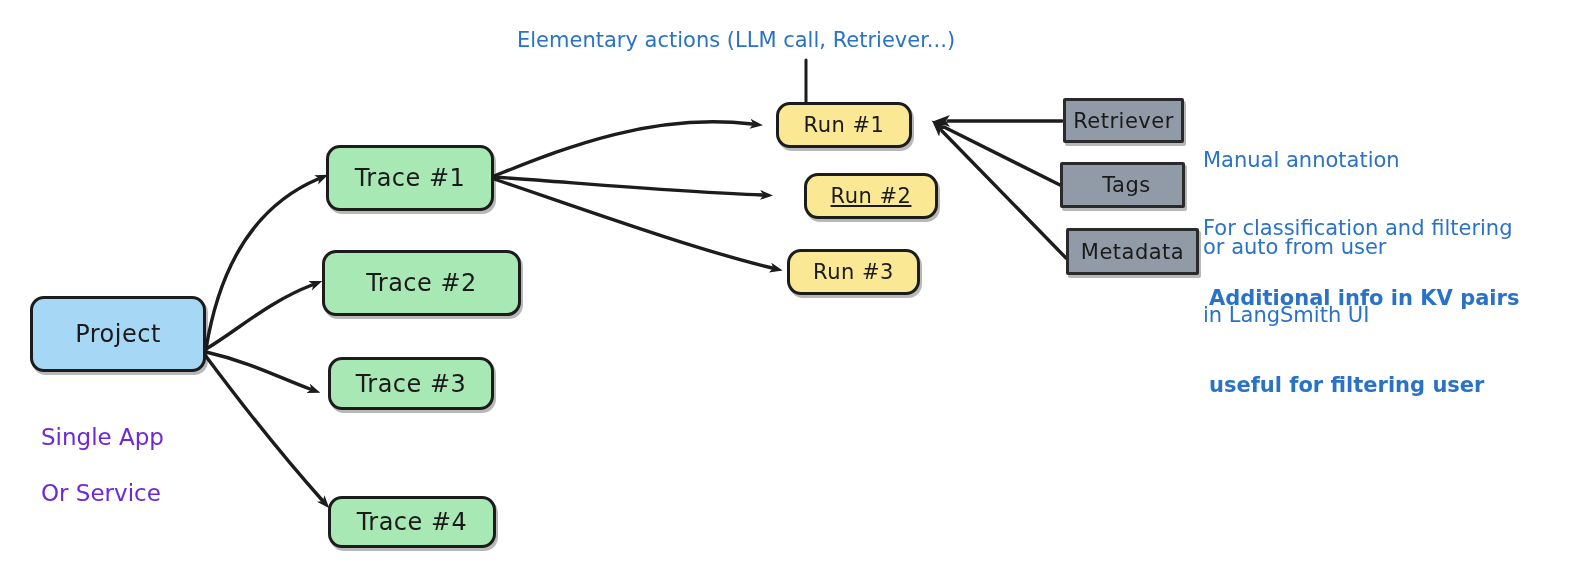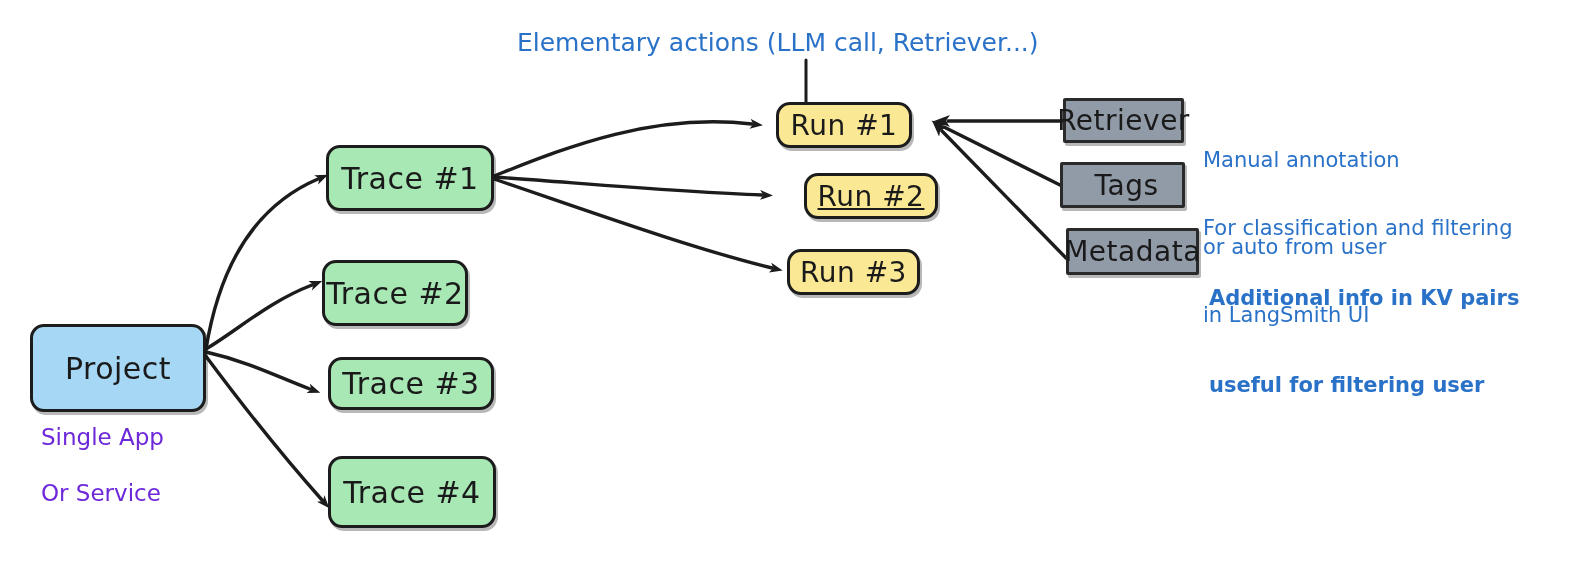--- a/index.html
+++ b/index.html
@@ -45,26 +45,26 @@
     border: 3px solid #2a2a2a;
     border-radius: 2px;
     box-shadow: 2px 3px 0 rgba(20,20,20,0.30);
   }
   .fill-blue   { background: #a6d8f5; }
   .fill-green  { background: #a8e8b4; }
   .fill-yellow { background: #fae894; }
   .fill-gray   { background: #919ba7; }
 
   .node-label {
-    font-size: 30px;
+    font-size: 24px;
     font-weight: 400;
     white-space: nowrap;
   }
   .node-label-sm {
-    font-size: 28px;
+    font-size: 21px;
   }
   .caption {
     position: absolute;
     font-family: "DejaVu Sans", sans-serif;
     font-size: 23px;
     color: #6d28d9;
     line-height: 1.55;
     white-space: pre;
     z-index: 3;
   }
@@ -73,21 +73,21 @@
     font-family: "DejaVu Sans", sans-serif;
     font-size: 21px;
     color: #2a72c8;
     line-height: 1.38;
     white-space: pre;
     z-index: 3;
   }
   .title-note {
     position: absolute;
     font-family: "DejaVu Sans", sans-serif;
-    font-size: 25px;
+    font-size: 21px;
     color: #2a72c8;
     white-space: nowrap;
     z-index: 3;
   }
 </style>
 </head>
 <body>
 
 <div id="canvas">
 
@@ -122,40 +122,40 @@
       <path d="M1060,185 L944,127" marker-end="url(#arrowL)"></path>
 
       <path d="M1066,258 L942,131" marker-end="url(#arrowL)"></path>
 
       <path d="M806,60 L806,103" stroke-width="3"></path>
     </g>
   </svg>
 
   <div class="title-note" style="left:517px; top:28px;">Elementary actions (LLM call, Retriever...)</div>
 
-  <div class="node node-rounded fill-blue" style="left:30px; top:296px; width:176px; height:88px;margin-top:28px;">
+  <div class="node node-rounded fill-blue" style="left:30px; top:296px; width:176px; height:76px;">
     <span class="node-label">Project</span>
   </div>
 
   <div class="caption" style="left:41px; top:420px;">Single App</div>
   <div class="caption" style="left:41px; top:476px;">Or Service</div>
 
   <div class="node node-rounded fill-green" style="left:326px; top:145px; width:168px; height:66px;">
     <span class="node-label">Trace #1</span>
   </div>
 
-  <div class="node node-rounded fill-green" style="left:322px; top:260px; width:146px; height:66px;">
+  <div class="node node-rounded fill-green" style="left:322px; top:250px; width:199px; height:66px;">
     <span class="node-label">Trace #2</span>
   </div>
 
   <div class="node node-rounded fill-green" style="left:328px; top:357px; width:166px; height:53px;">
     <span class="node-label">Trace #3</span>
   </div>
 
-  <div class="node node-rounded fill-green" style="left:328px; top:456px; width:168px; height:72px;">
+  <div class="node node-rounded fill-green" style="left:328px; top:496px; width:168px; height:52px;">
     <span class="node-label">Trace #4</span>
   </div>
 
   <div class="node node-rounded fill-yellow" style="left:776px; top:102px; width:136px; height:46px;">
     <span class="node-label node-label-sm">Run #1</span>
   </div>
 
   <div class="node node-rounded fill-yellow" style="left:804px; top:173px; width:134px; height:46px;text-decoration:underline;">
     <span class="node-label node-label-sm">Run #2</span>
   </div>

